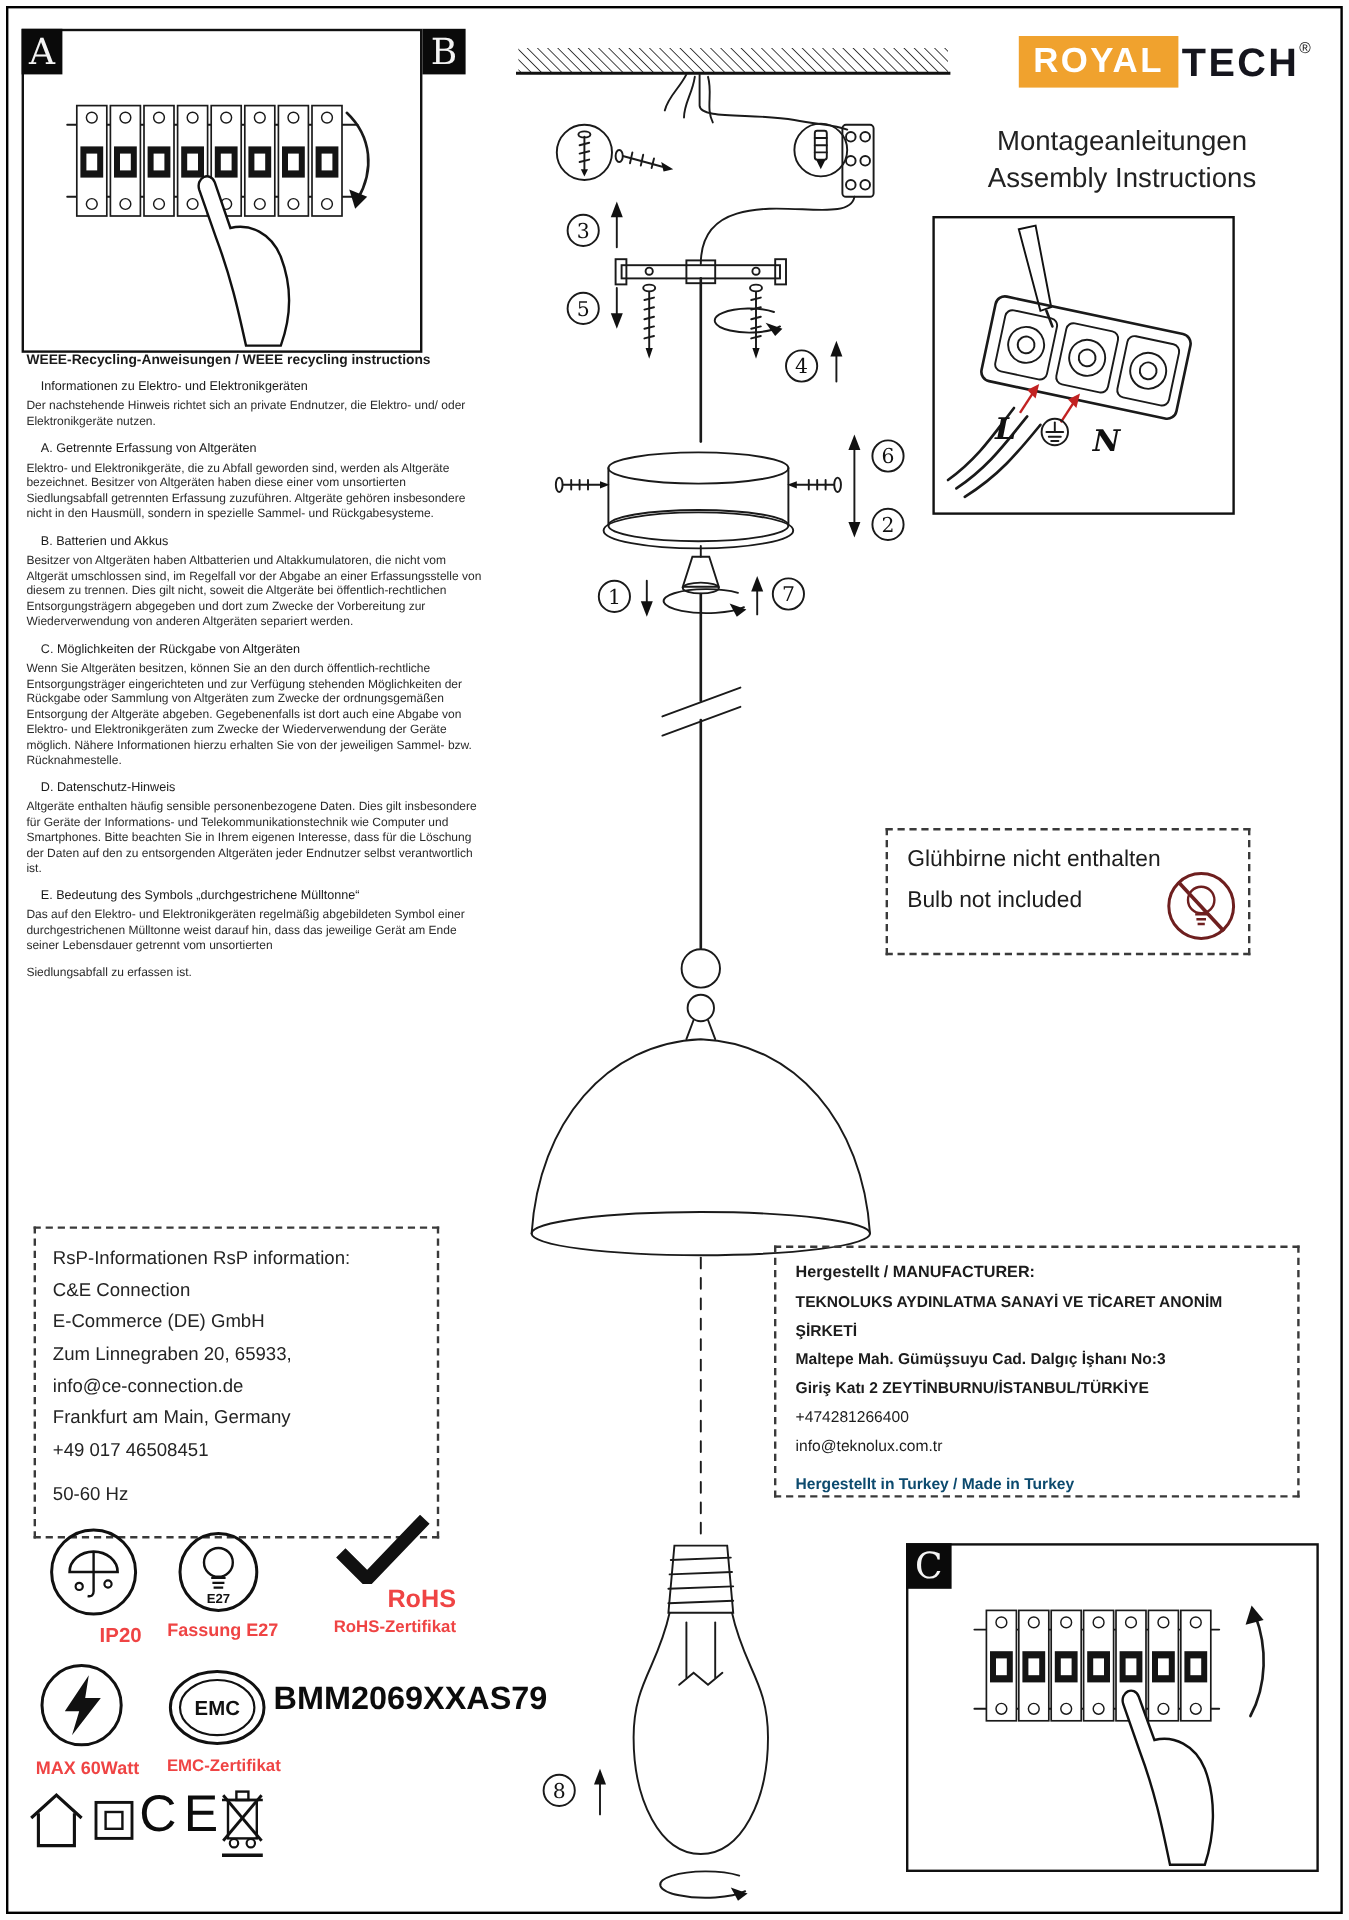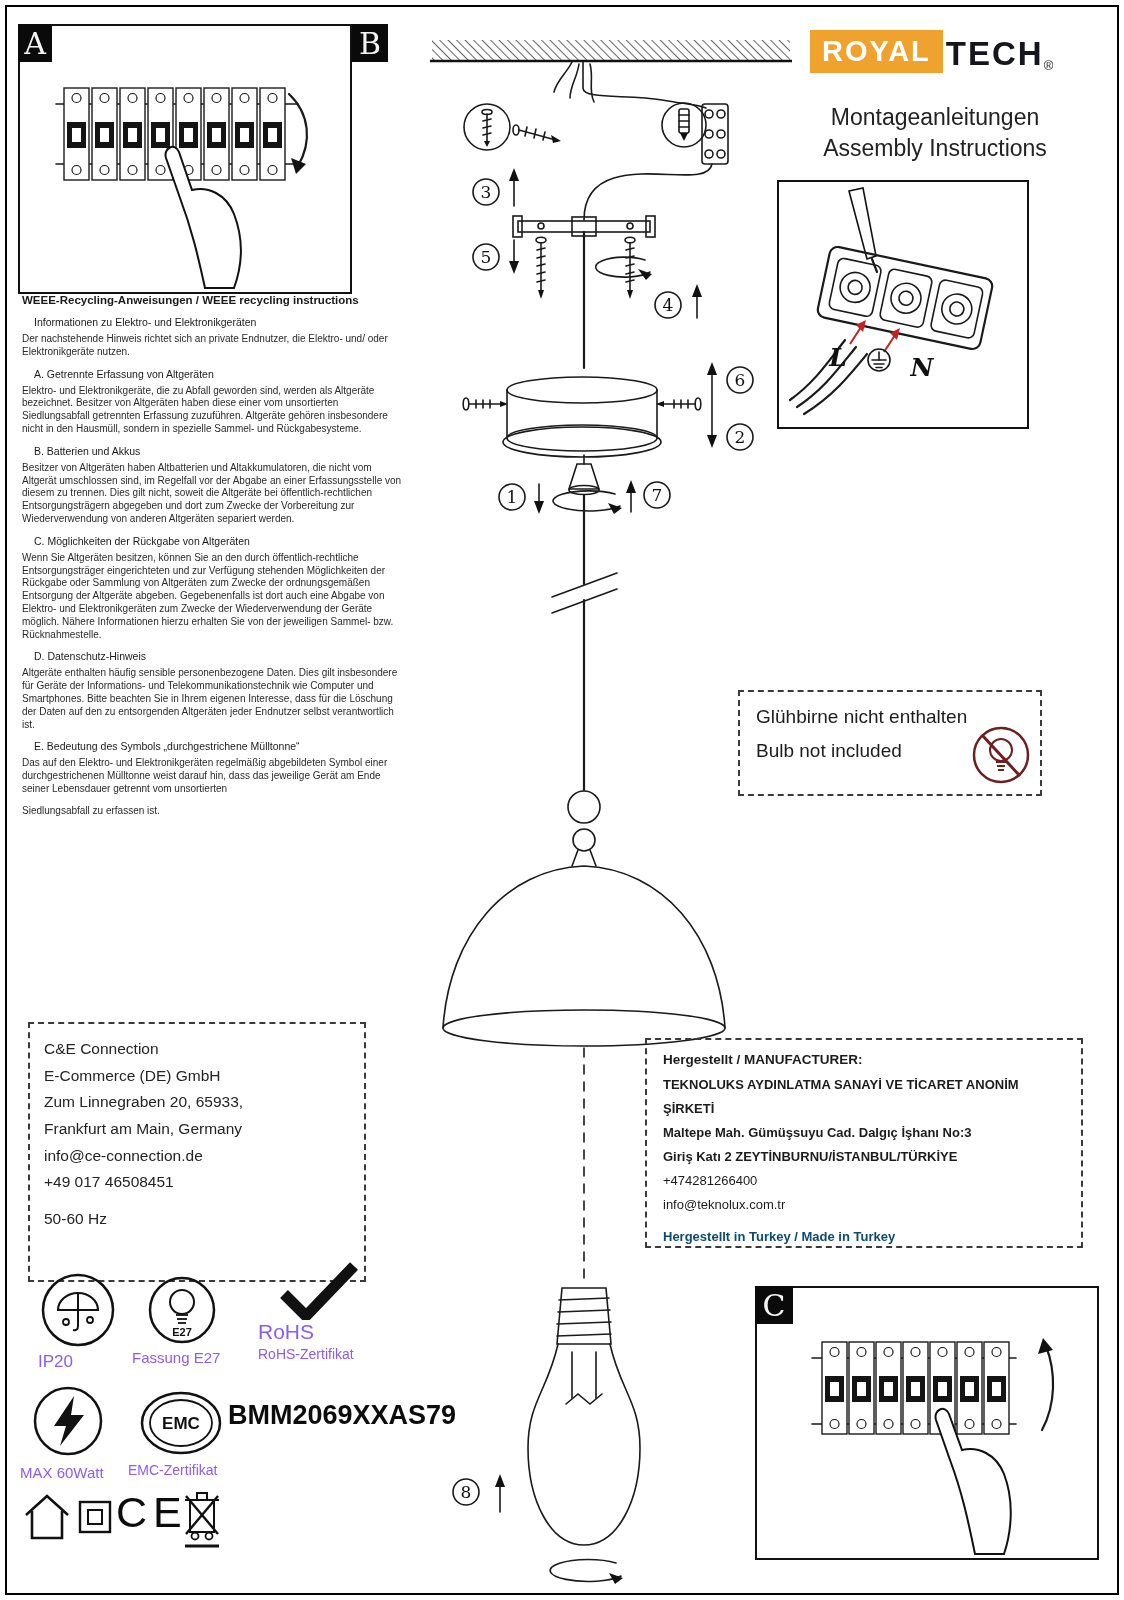--- a/index.html
+++ b/index.html
@@ -17,21 +17,21 @@
   .weee-h{font-weight:normal;font-size:10.5px;margin:9px 12px 5px}
   .weee-p{font-size:10px;line-height:1.28;color:#2a2a2a}
   
   .dash{border:2px dashed #3a3a3a}
   .rsp div{font-size:15.5px;color:#242424;line-height:1.72}
   .rsp .hz{margin-top:10px}
   .man-t{font-weight:bold;font-size:13.5px;margin-bottom:6px;color:#1c1c1c}
   .man-l{font-size:13px;line-height:1.85;color:#1c1c1c}
   .man-l.b{font-weight:bold}
   .man-f{font-weight:bold;font-size:13px;margin-top:12px;color:#0c4a6e}
-  .cert-label{font-weight:normal;color:#8b5cf6;text-align:left}
+  .cert-label{font-weight:bold;color:#ef4444;text-align:right}
   
   svg .ln{stroke:#1a1a1a;stroke-width:1.6;fill:none;stroke-linecap:round}
   svg .ln2{stroke:#1a1a1a;stroke-width:2.2;fill:none;stroke-linecap:round}
   svg .fb{fill:#111;stroke:none}
   svg .stept{font-family:"DejaVu Serif",serif;font-size:17px;fill:#111;text-anchor:middle}
   svg .wlabel{font-family:"DejaVu Serif",serif;font-size:25px;font-style:italic;font-weight:bold;fill:#111;text-anchor:middle}
   svg .badge{font-family:"Liberation Sans",sans-serif;font-weight:bold;fill:#111;text-anchor:middle}
 </style>
 </head>
 <body>
@@ -317,21 +317,21 @@
 <div class="abs layer panel-frame" style="left:18px;top:24px;width:330px;height:266px"></div>
 <div class="abs layer panel-label" style="left:18px;top:24px;width:34px;height:38px;font-size:30px">A</div>
 
 <div class="abs layer panel-label" style="left:352px;top:24px;width:36px;height:38px;font-size:30px">B</div>
 
 <div class="abs layer" style="left:777px;top:180px;width:248px;height:245px;border:2px solid #111"></div>
 
 <div class="abs layer panel-frame" style="left:755px;top:1286px;width:340px;height:270px"></div>
 <div class="abs layer panel-label" style="left:755px;top:1286px;width:38px;height:38px;font-size:30px">C</div>
 
-<div class="abs layer" style="left:810px;top:30px;display:flex;align-items:flex-end">
+<div class="abs layer" style="left:849px;top:30px;display:flex;align-items:flex-start">
   <div style="background:#F0A22E;color:#fff;font-weight:bold;font-size:29px;letter-spacing:2px;padding:5px 12px">ROYAL</div>
   <div style="color:#15151d;font-weight:bold;font-size:33px;padding:3px 0 0 3px;letter-spacing:2px">TECH</div>
   <div style="font-size:13px;padding-top:2px">®</div>
 </div>
 
 <div class="abs layer" style="left:800px;top:104px;width:270px;text-align:center">
   <div style="font-size:23px;color:#222">Montageanleitungen</div>
   <div style="font-size:23px;color:#222;margin-top:4px">Assembly Instructions</div>
 </div>
 
@@ -359,25 +359,26 @@
     <circle cx="31" cy="31" r="27" fill="none" stroke="#6e1f1f" stroke-width="2.5"></circle>
     <circle cx="31" cy="26" r="11" fill="none" stroke="#6e1f1f" stroke-width="2"></circle>
     <line x1="26" y1="38" x2="36" y2="38" stroke="#6e1f1f" stroke-width="2"></line>
     <line x1="27" y1="42" x2="35" y2="42" stroke="#6e1f1f" stroke-width="2"></line>
     <line x1="28" y1="46" x2="34" y2="46" stroke="#6e1f1f" stroke-width="2"></line>
     <line x1="12" y1="11" x2="50" y2="52" stroke="#6e1f1f" stroke-width="3"></line>
   </svg>
 </div>
 
 <div class="abs layer dash rsp" style="left:28px;top:1022px;width:306px;height:232px;padding:12px 14px">
+  <div>RsP-Informationen RsP information:</div>
   <div>C&amp;E Connection</div>
   <div>E-Commerce (DE) GmbH</div>
   <div>Zum Linnegraben 20, 65933,</div>
+  <div>info@ce-connection.de</div>
   <div>Frankfurt am Main, Germany</div>
-  <div>info@ce-connection.de</div>
   <div>+49 017 46508451</div>
   <div class="hz">50-60 Hz</div>
 </div>
 
 <div class="abs layer dash" style="left:645px;top:1038px;width:438px;height:210px;padding:12px 16px;box-sizing:border-box">
   <div class="man-t">Hergestellt / MANUFACTURER:</div>
   <div class="man-l b">TEKNOLUKS AYDINLATMA SANAYİ VE TİCARET ANONİM ŞİRKETİ</div>
   <div class="man-l b">Maltepe Mah. Gümüşsuyu Cad. Dalgıç İşhanı No:3</div>
   <div class="man-l b">Giriş Katı 2 ZEYTİNBURNU/İSTANBUL/TÜRKİYE</div>
   <div class="man-l">+474281266400</div>

